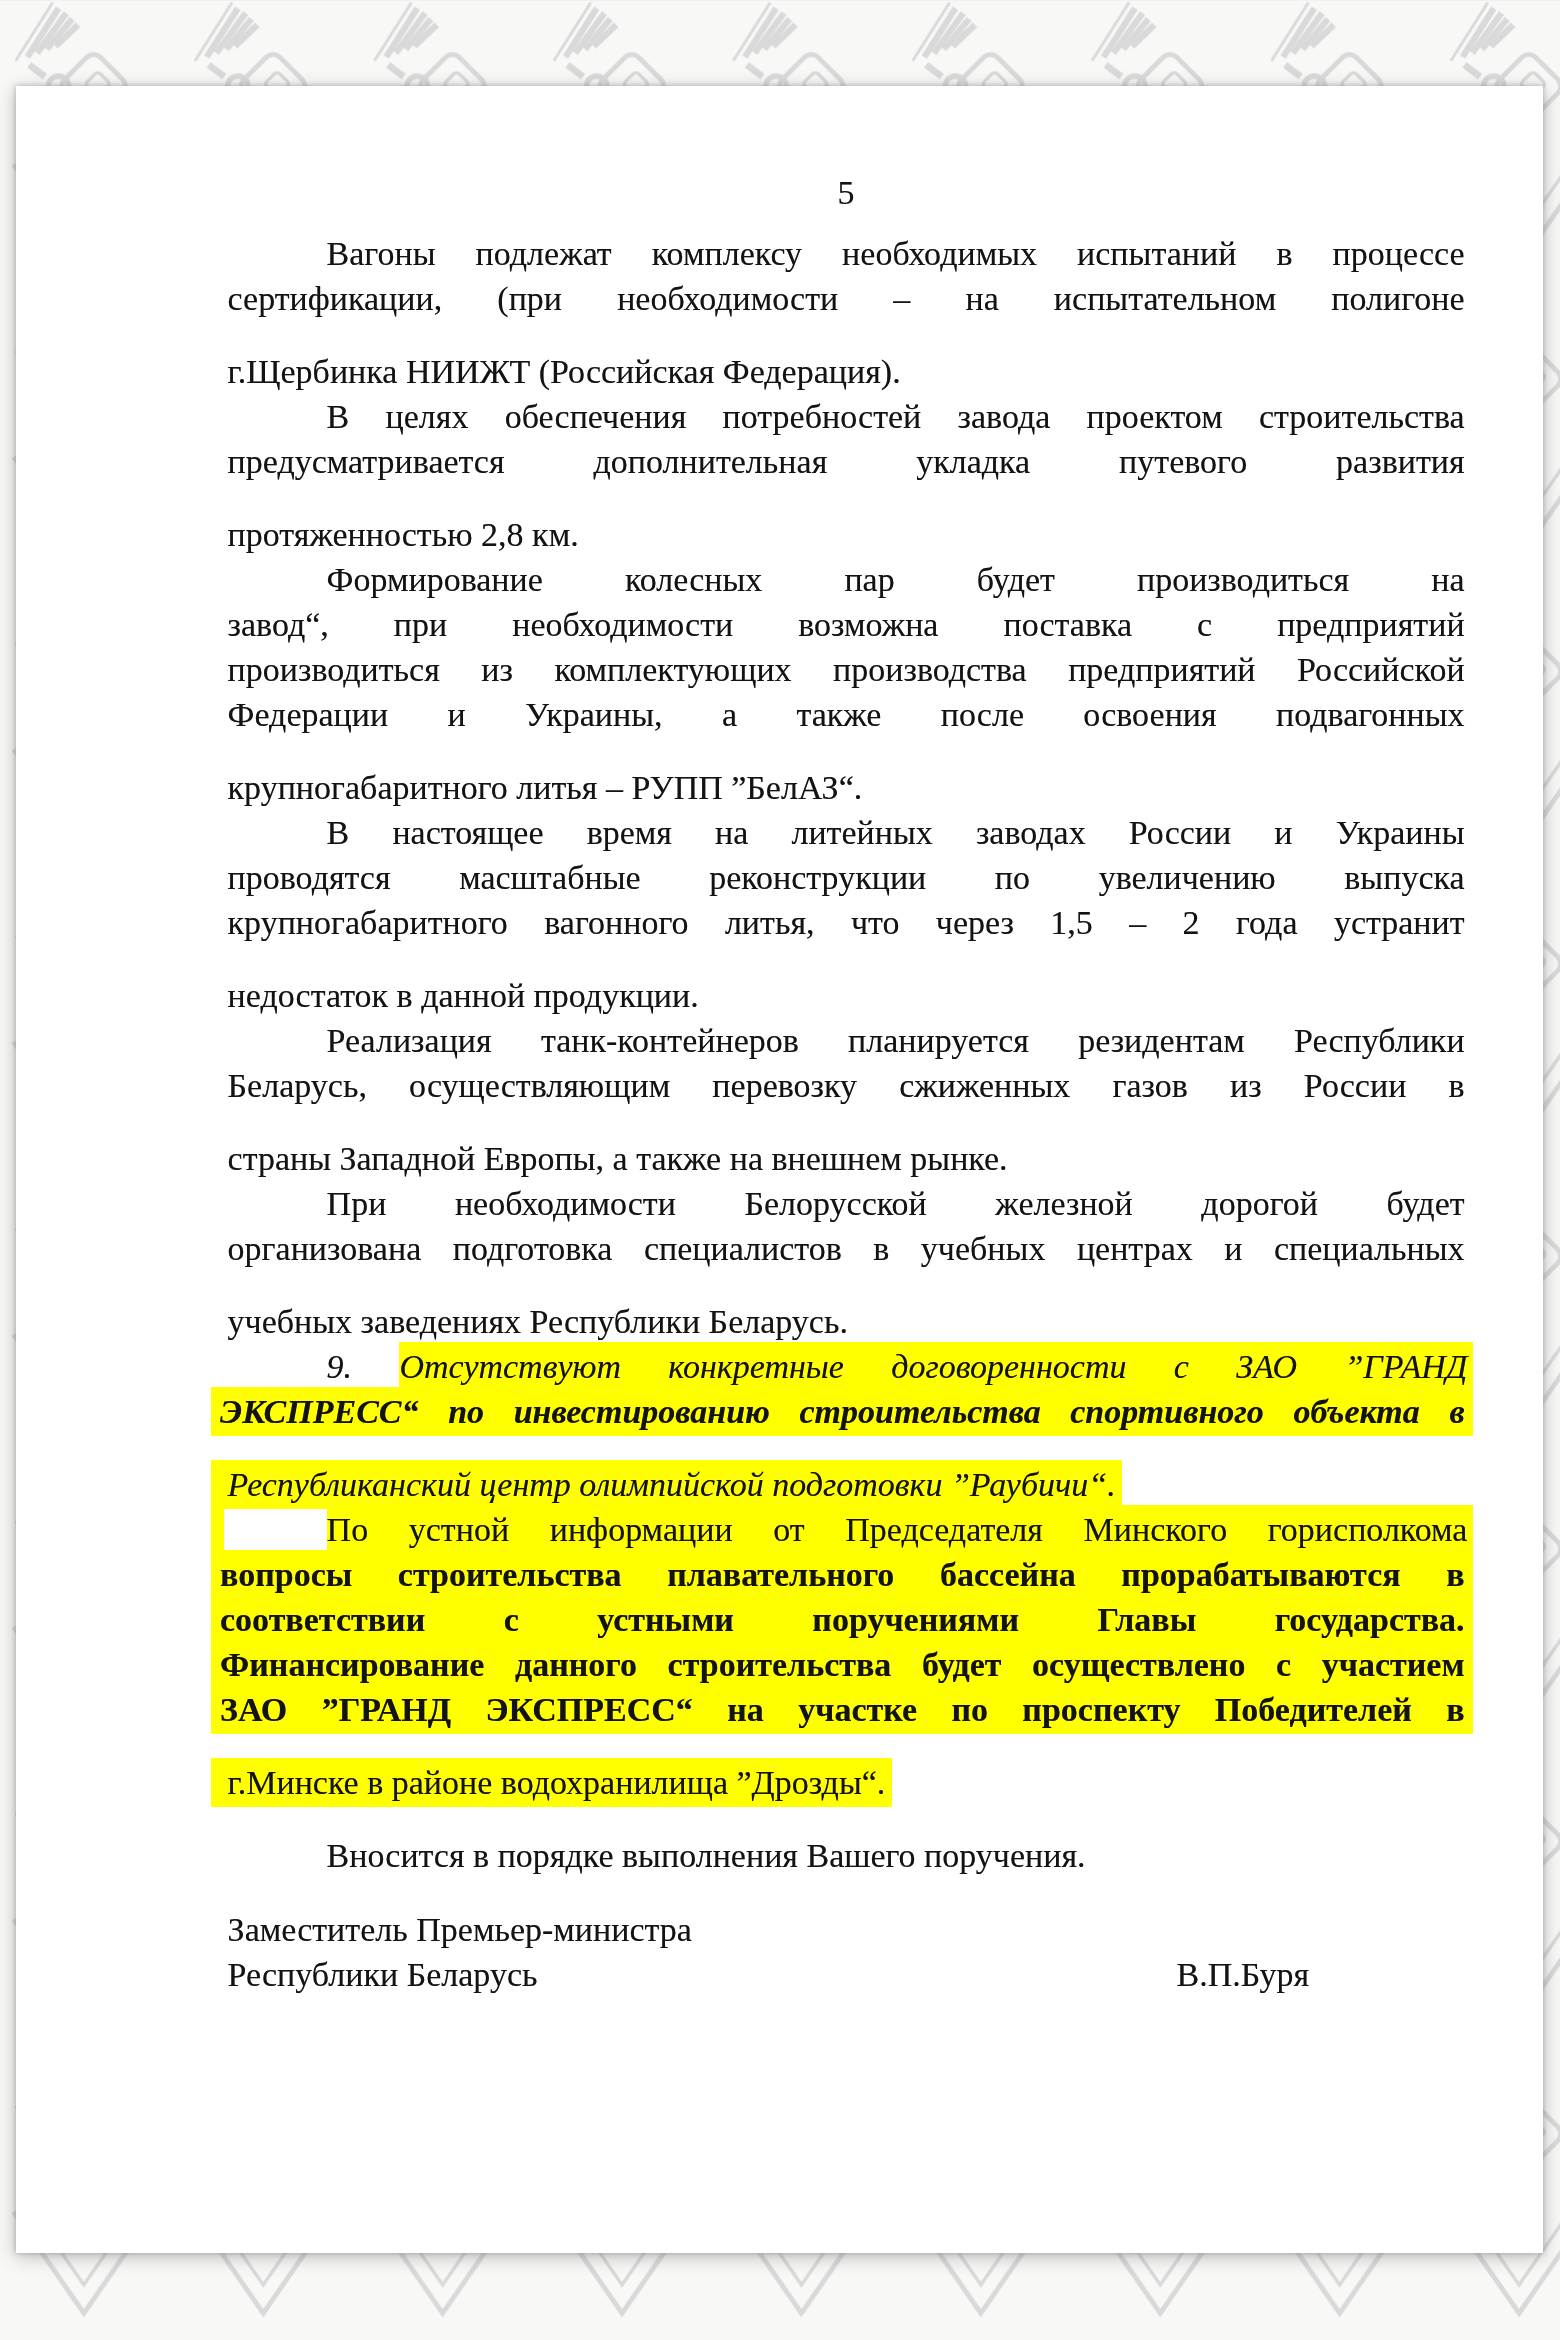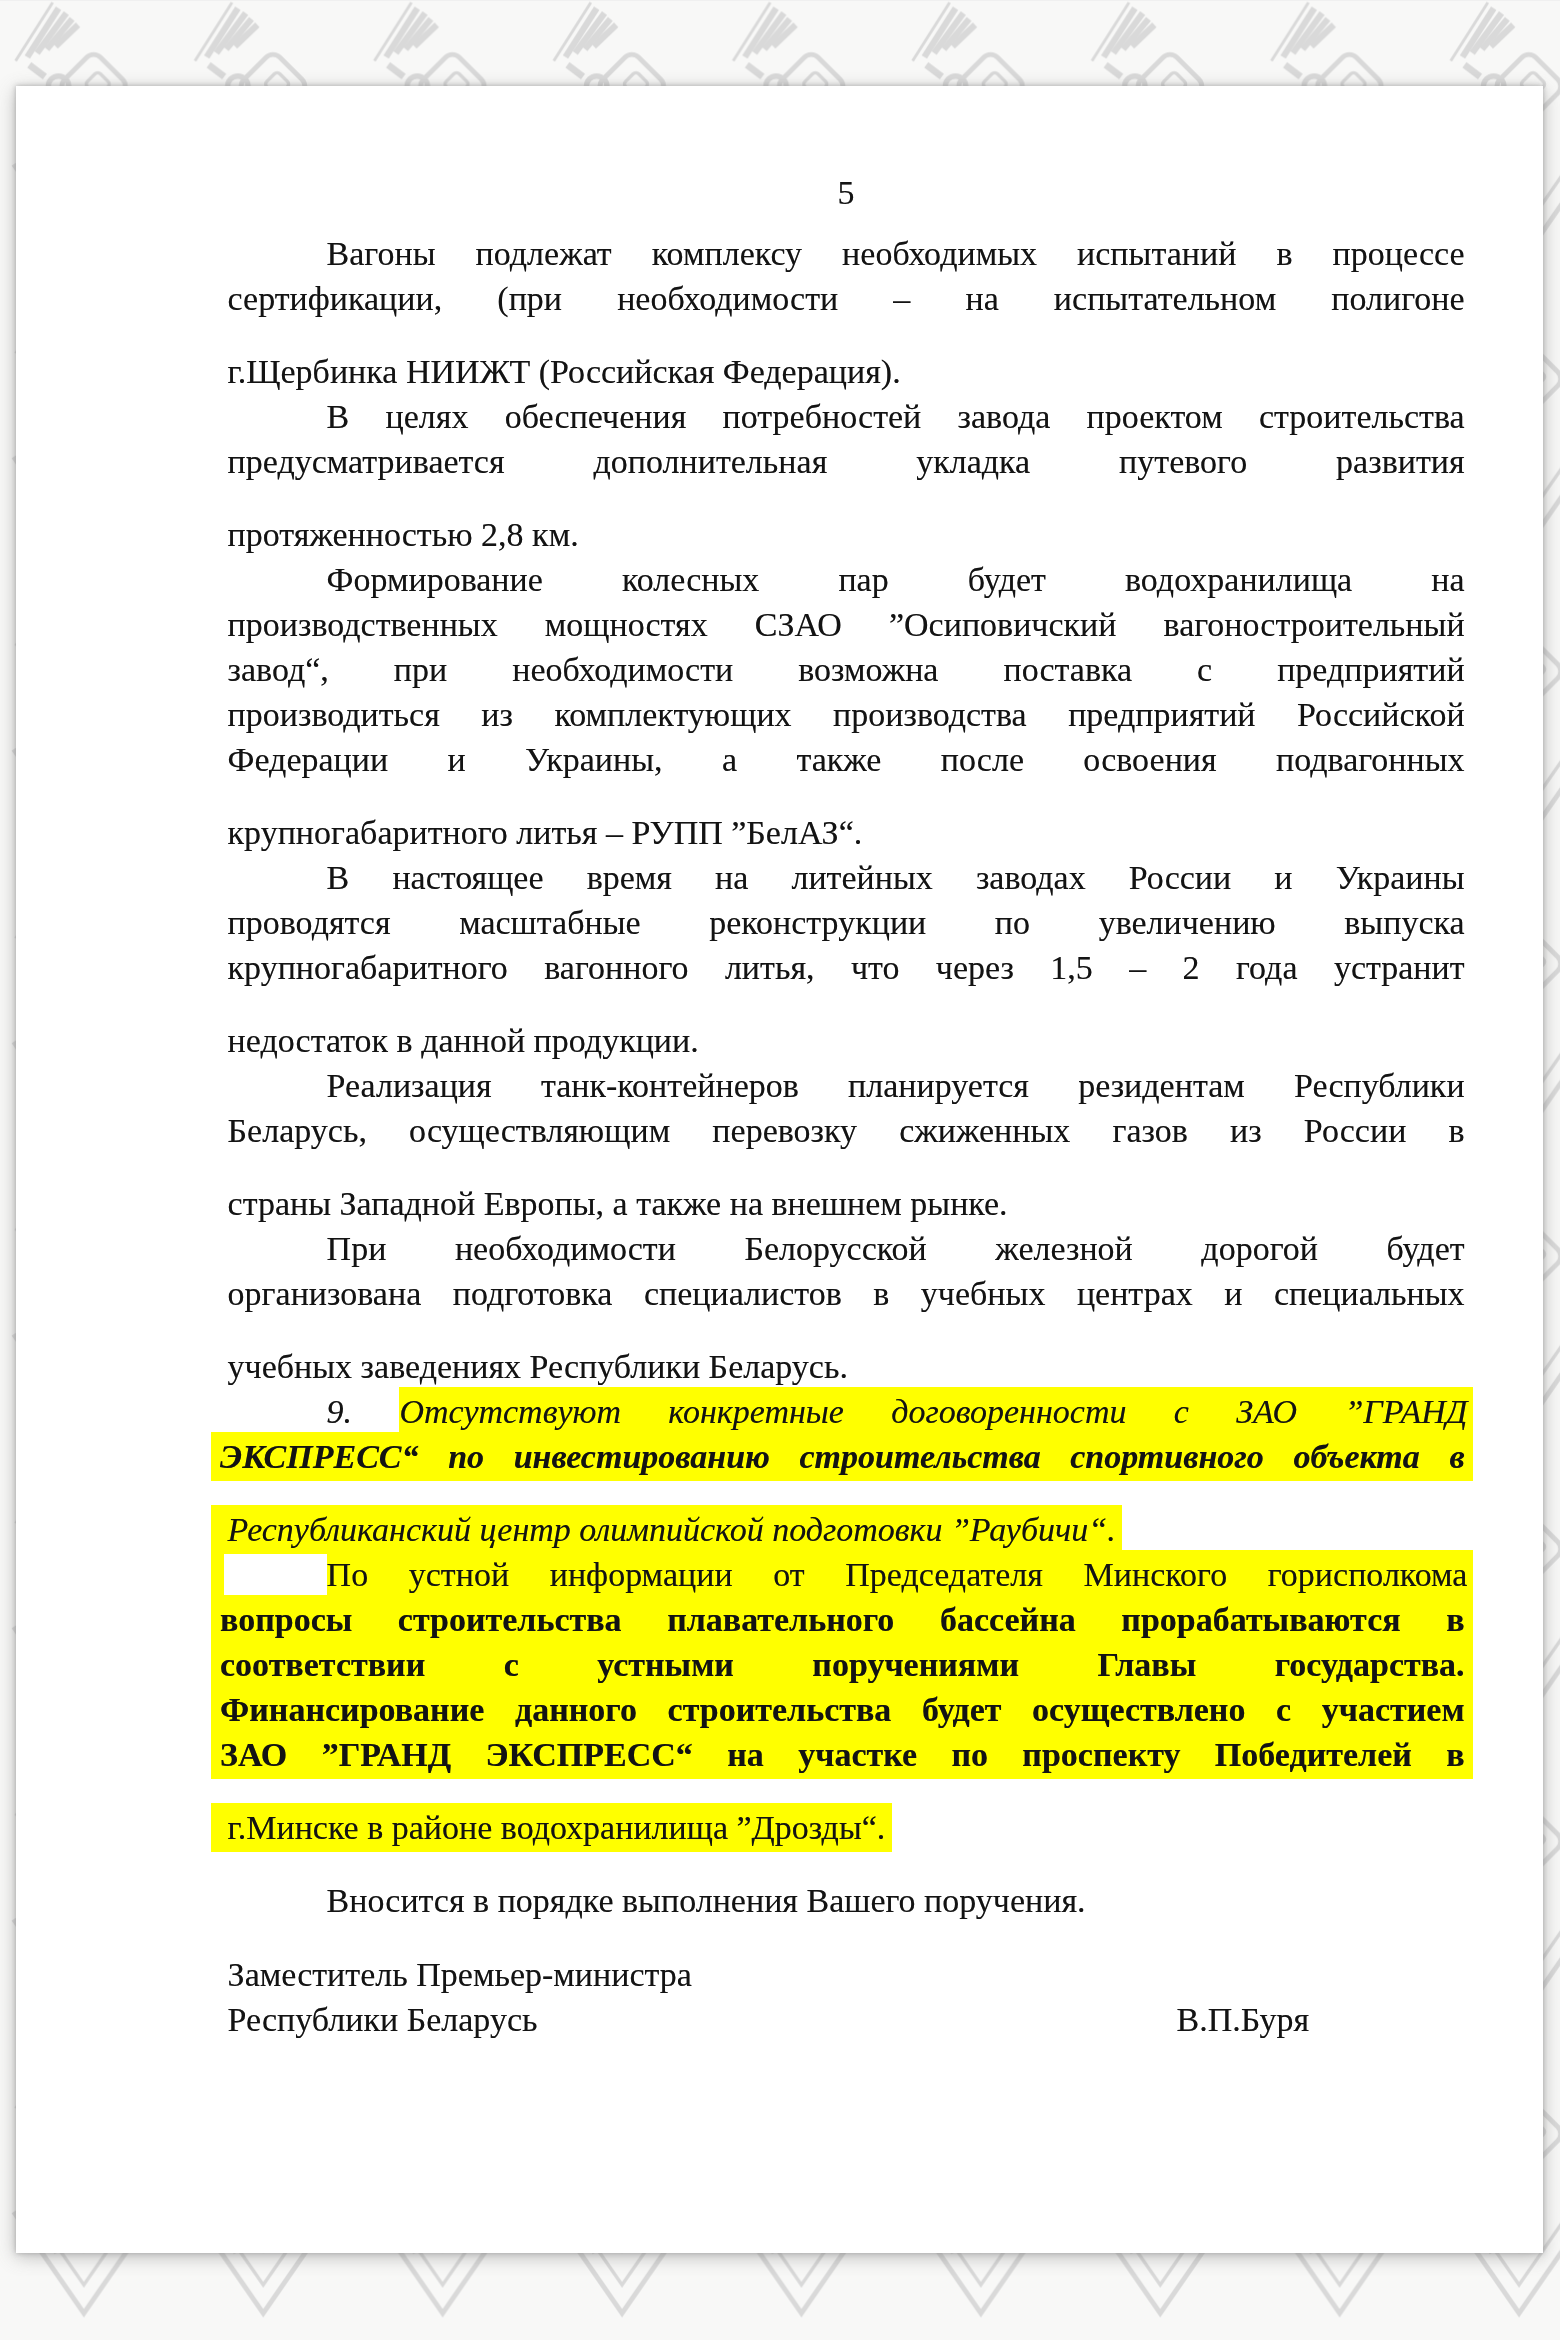--- a/index.html
+++ b/index.html
@@ -78,22 +78,21 @@
             <div class="line indent"><span>Вагоны подлежат комплексу необходимых испытаний в процессе</span></div>
             <div class="line"><span>сертификации, (при необходимости – на испытательном полигоне</span></div>
             <div class="line last"><span>г.Щербинка НИИЖТ (Российская Федерация).</span></div>
           </div>
           <div class="paragraph">
             <div class="line indent"><span>В целях обеспечения потребностей завода проектом строительства</span></div>
             <div class="line"><span>предусматривается дополнительная укладка путевого развития</span></div>
             <div class="line last"><span>протяженностью 2,8 км.</span></div>
           </div>
           <div class="paragraph">
-            <div class="line indent"><span>Формирование колесных пар будет водохранилища на</span></div>
-            <div class="line"><span>производственных мощностях СЗАО ”Осиповичский вагоностроительный</span></div>
+            <div class="line indent"><span>Формирование колесных пар будет производиться на</span></div>
             <div class="line"><span>завод“, при необходимости возможна поставка с предприятий</span></div>
             <div class="line"><span>производиться из комплектующих производства предприятий Российской</span></div>
             <div class="line"><span>Федерации и Украины, а также после освоения подвагонных</span></div>
             <div class="line last"><span>крупногабаритного литья – РУПП ”БелАЗ“.</span></div>
           </div>
           <div class="paragraph">
             <div class="line indent"><span>В настоящее время на литейных заводах России и Украины</span></div>
             <div class="line"><span>проводятся масштабные реконструкции по увеличению выпуска</span></div>
             <div class="line"><span>крупногабаритного вагонного литья, что через 1,5 – 2 года устранит</span></div>
             <div class="line last"><span>недостаток в данной продукции.</span></div>

